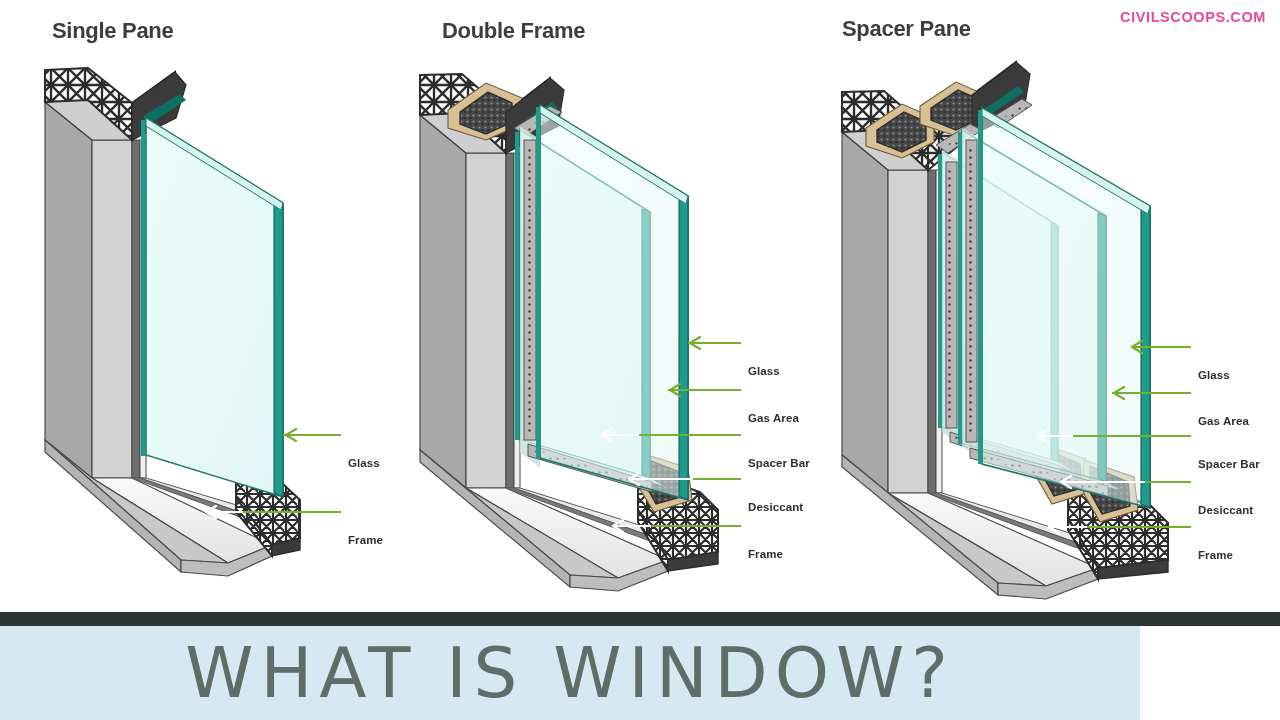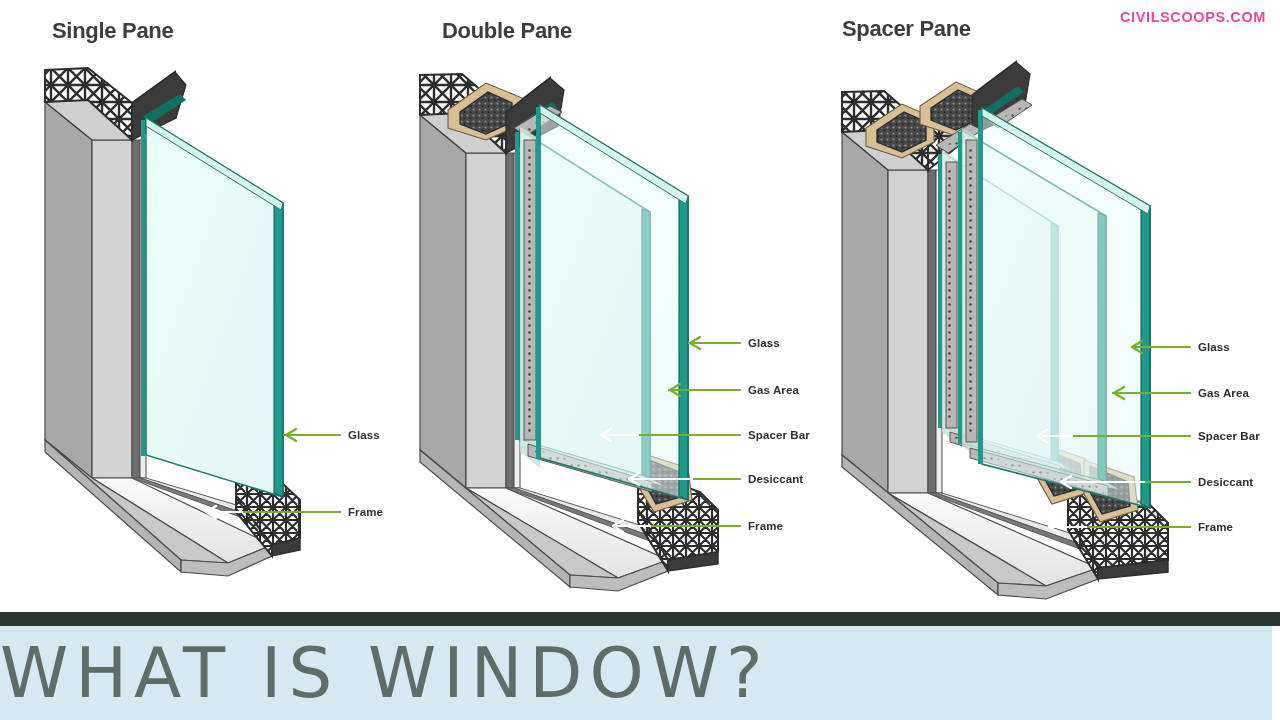--- a/index.html
+++ b/index.html
@@ -39,49 +39,50 @@
   #diagram-double { left: 400px; }
   #diagram-triple { left: 820px; }
 
   .callout-label {
     position: absolute;
     font-size: 11.5px;
     font-weight: bold;
     color: #2f2f2f;
     white-space: nowrap;
     letter-spacing: 0.1px;
+    margin-top: 28px;
   }
 
   #banner-bar {
     position: absolute; left: 0; top: 612px;
     width: 1280px; height: 14px;
     background: #2b3633;
   }
   #banner {
     position: absolute; left: 0; top: 626px;
-    width: 1272px; height: 94px;
+    width: 1140px; height: 94px;
     background: #d5e9f2;
-    display: flex; align-items: center; 
+    display: flex; align-items: center; justify-content: center;
   }
   #banner-text {
     font-size: 69px;
     font-weight: normal;
     color: #5d6d68;
     letter-spacing: 7px;
     white-space: nowrap;
     font-family: "DejaVu Sans", sans-serif;
   }
 </style>
 </head>
 <body>
 
 <div id="stage">
 
   <div class="pane-title" id="title-single">Single Pane</div>
-  <div class="pane-title" id="title-double">Double Pane</div>
+  <div class="pane-title" id="title-double">Double Frame</div>
   <div class="pane-title" id="title-triple">Spacer Pane</div>
 
   <div id="watermark">CIVILSCOOPS.COM</div>
 
   <svg width="0" height="0" style="position:absolute">
     <defs>
 
       <pattern id="truss" width="17" height="17" patternUnits="userSpaceOnUse">
         <rect width="17" height="17" fill="#ffffff"></rect>
         <path d="M0 0 L17 17 M17 0 L0 17 M0 0 L17 0 M0 17 L17 17 M0 0 L0 17 M17 0 L17 17" stroke="#2d2d2d" stroke-width="2.4" fill="none"></path>

